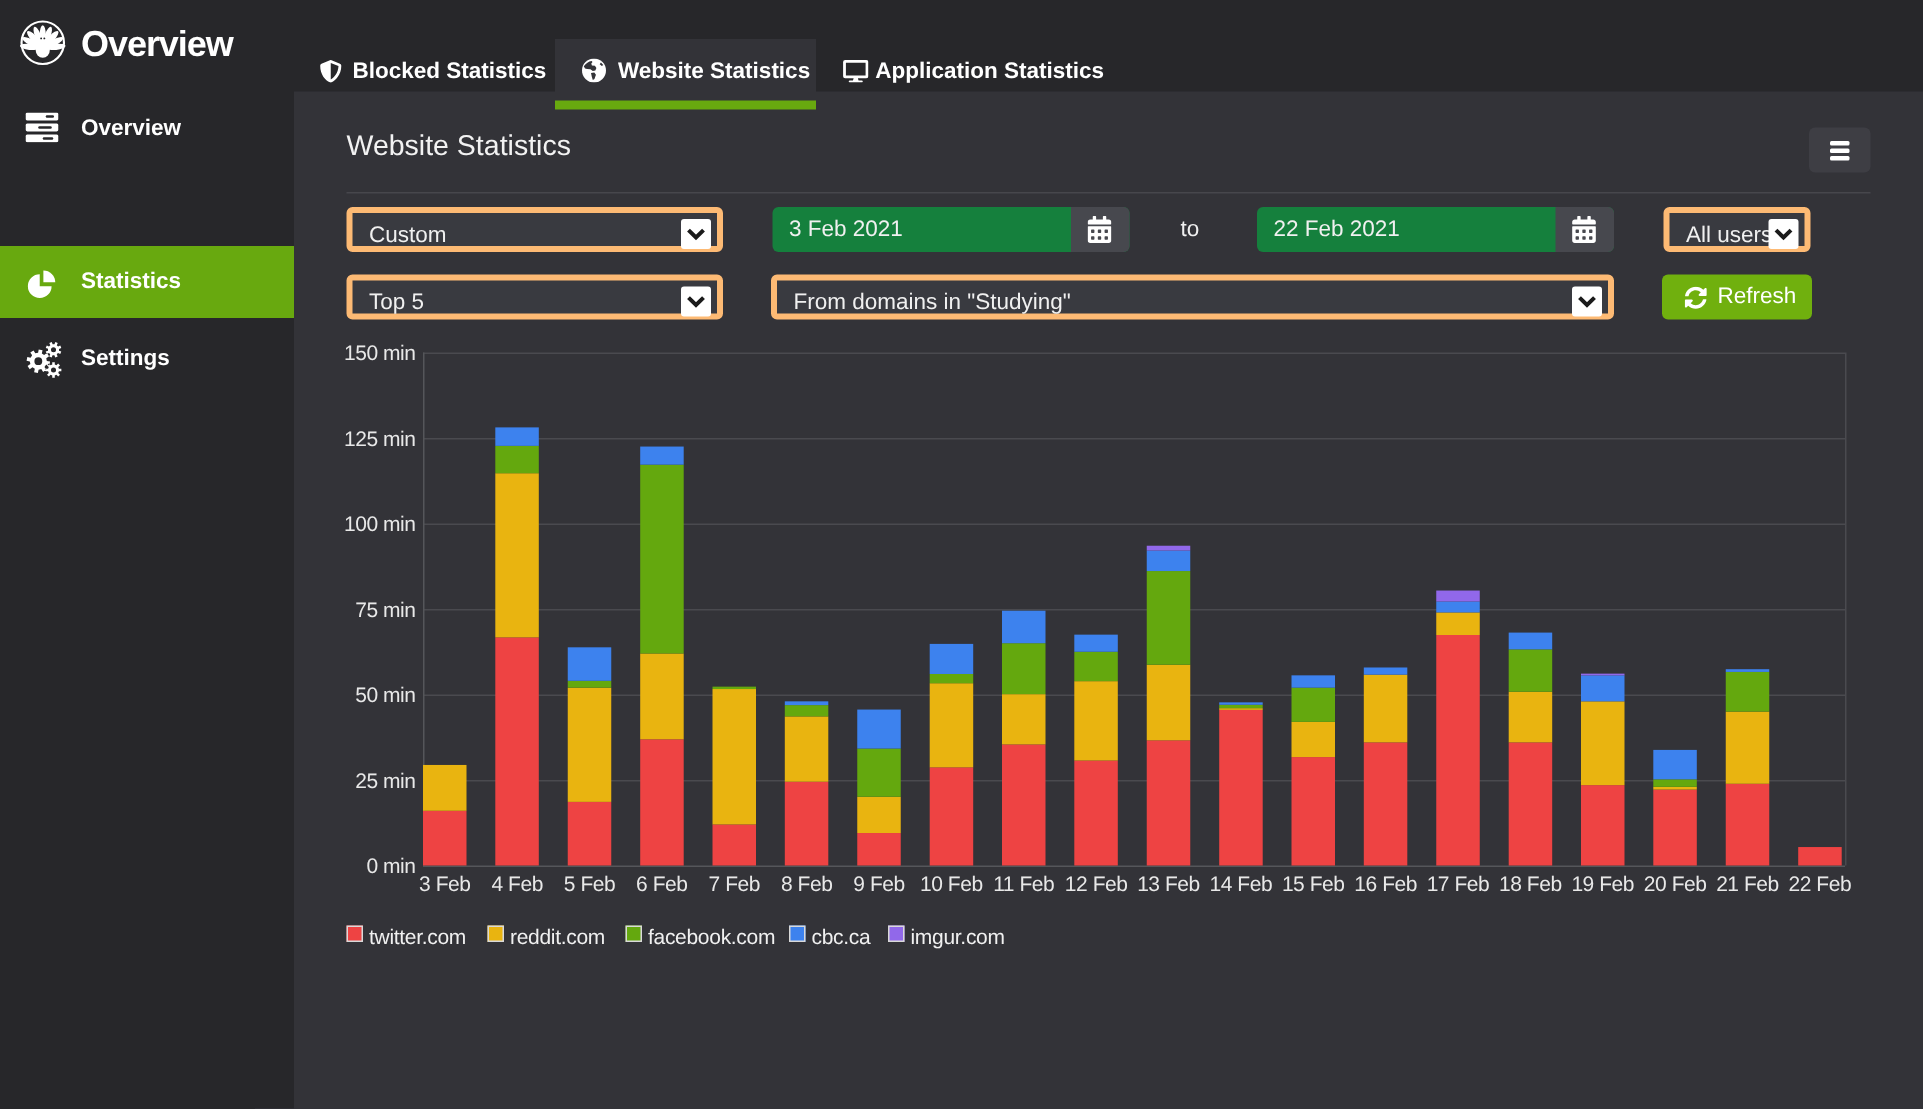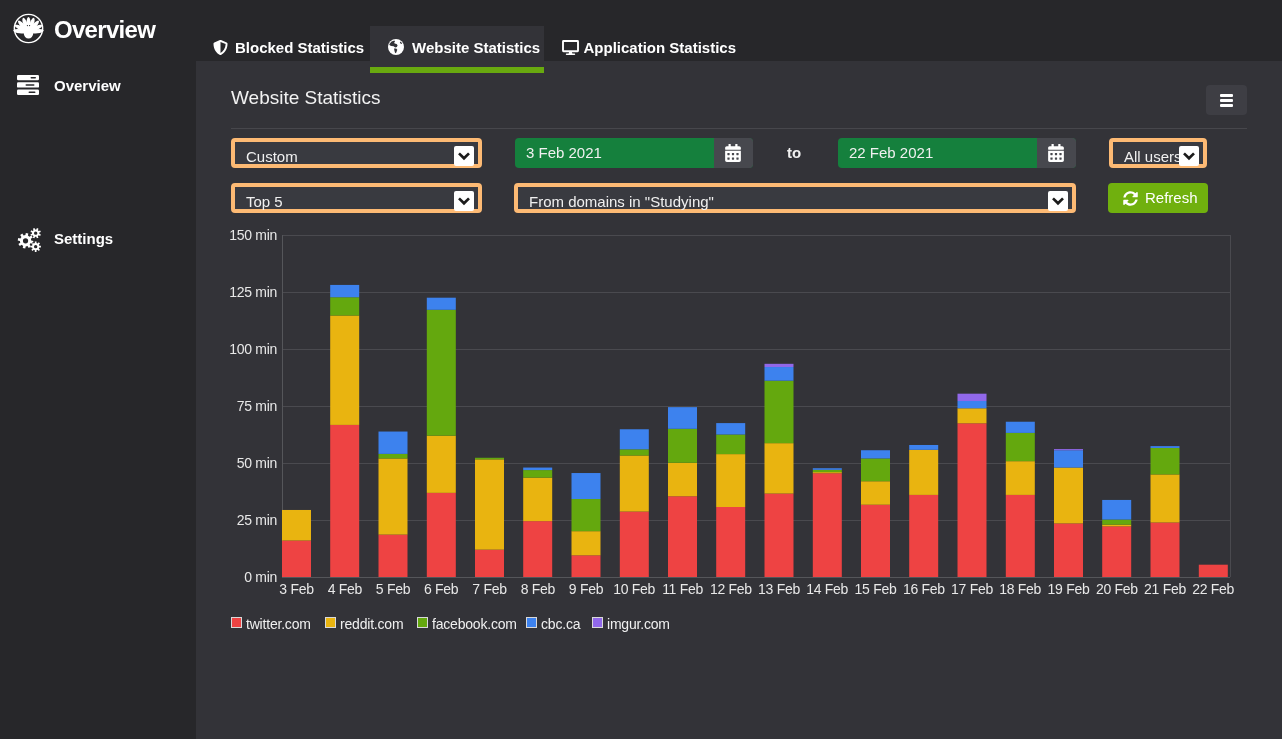--- a/index.html
+++ b/index.html
@@ -18,21 +18,21 @@
 .hdr{position:absolute;left:231px;top:87px;font-size:19px;color:#f2f2f2}
 #hamb{position:absolute;left:1206px;top:85px;width:41px;height:30px;background:#3e3e44;border-radius:4px}
 #hamb div{position:absolute;left:14px;width:13px;height:2.6px;background:#fff;border-radius:1px}
 #sep{position:absolute;left:231px;top:128px;width:1016px;height:1px;background:#47474c}
 .sel{position:absolute;height:30px;background:#393a40;border:4px solid #fdba74;border-radius:4px;color:#f0f0f0;font-size:15px}
 .sel .stext{position:absolute;left:11px;top:6px;white-space:nowrap}
 .sel .chev{position:absolute;right:4px;top:4px;width:20px;height:20px;background:#fff;border-radius:2px}
 .datef{position:absolute;height:30px;background:#15803d;border-radius:4px;color:#f0f0f0;font-size:15px}
 .datef .dtext{position:absolute;left:11px;top:6px}
 .datef .dbtn{position:absolute;right:0;top:0;width:39px;height:30px;background:#47484e;border-radius:0 4px 4px 0}
-#toword{position:absolute;left:787px;top:144px;font-size:15px;font-weight:bold;color:#f0f0f0}
+#toword{position:absolute;left:787px;top:144px;font-size:15px;font-weight:normal;color:#f0f0f0}
 #refresh{position:absolute;left:1108px;top:183px;width:100px;height:30px;background:#70b00e;border-radius:4px;color:#fff;font-weight:normal;font-size:15px}
 #chart{position:absolute;left:231px;top:228px}
 #legend{position:absolute;left:0;top:0;font-size:14px;color:#f0f0f0;letter-spacing:-0.2px}
 .ltxt{position:absolute;top:616px}
 .lsq{position:absolute;top:616.5px;width:11px;height:11px;border:1.5px solid #d9d9d9}
 </style></head><body>
 <div id="topbar">
   <div class="tab" id="tab1">
       <svg class="ic" style="left:17px" width="15" height="17" viewBox="0 0 512 512">
         <path fill="#fff" fill-rule="evenodd" d="M466 84l-192-80a48 48 0 0 0-37 0L45 84A48 48 0 0 0 16 128c0 199 115 336 222 380 12 5 25 5 37 0C360 464 496 340 496 128a48 48 0 0 0-30-44zM256 446V66l176 73c-6 146-83 252-176 307z"></path>
@@ -76,20 +76,27 @@
   <div class="mitem" style="top:62px">
       <svg class="mic" width="22" height="20" viewBox="0 0 22 20">
         <rect x="0" y="0" width="22" height="5.3" rx="1.2" fill="#fff"></rect>
         <rect x="0" y="7.3" width="22" height="5.3" rx="1.2" fill="#fff"></rect>
         <rect x="0" y="14.6" width="22" height="5.3" rx="1.2" fill="#fff"></rect>
         <rect x="13.5" y="1.9" width="5.5" height="1.6" rx="0.8" fill="#27272a"></rect>
         <rect x="8.5" y="9.2" width="9" height="1.6" rx="0.8" fill="#27272a"></rect>
         <rect x="11.5" y="16.5" width="7" height="1.6" rx="0.8" fill="#27272a"></rect>
       </svg>
       <span class="mtext">Overview</span>
+    </div>
+  <div class="mitem" id="m-stats" style="top:164px">
+      <svg class="mic" width="23" height="23" viewBox="0 0 32 32">
+        <path fill="#fff" d="M13.2 8.2 A11 11 0 1 0 24.2 19.2 L13.2 19.2 Z"></path>
+        <path fill="#fff" d="M16.6 15.6 L16.6 4.6 A11 11 0 0 1 27.6 15.6 Z"></path>
+      </svg>
+      <span class="mtext">Statistics</span>
     </div>
   <div class="mitem" style="top:215px">
       <svg class="mic" style="left:15px;top:11px" width="27" height="27" viewBox="0 0 32 32">
         <path fill="#fff" fill-rule="evenodd" d="M19.20 17.31 L21.79 17.83 L21.19 20.82 L18.60 20.28 L17.37 22.10 L18.84 24.30 L16.30 25.99 L14.85 23.78 L12.69 24.20 L12.17 26.79 L9.18 26.19 L9.72 23.60 L7.90 22.37 L5.70 23.84 L4.01 21.30 L6.22 19.85 L5.80 17.69 L3.21 17.17 L3.81 14.18 L6.40 14.72 L7.63 12.90 L6.16 10.70 L8.70 9.01 L10.15 11.22 L12.31 10.80 L12.83 8.21 L15.82 8.81 L15.28 11.40 L17.10 12.63 L19.30 11.16 L20.99 13.70 L18.78 15.15 Z M15.60 17.50 A3.1 3.1 0 1 0 9.40 17.50 A3.1 3.1 0 1 0 15.60 17.50 Z M28.83 9.25 L30.63 9.97 L29.82 11.87 L28.06 11.08 L27.03 12.10 L27.79 13.87 L25.88 14.65 L25.19 12.85 L23.75 12.83 L23.03 14.63 L21.13 13.82 L21.92 12.06 L20.90 11.03 L19.13 11.79 L18.35 9.88 L20.15 9.19 L20.17 7.75 L18.37 7.03 L19.18 5.13 L20.94 5.92 L21.97 4.90 L21.21 3.13 L23.12 2.35 L23.81 4.15 L25.25 4.17 L25.97 2.37 L27.87 3.18 L27.08 4.94 L28.10 5.97 L29.87 5.21 L30.65 7.12 L28.85 7.81 Z M26.50 8.50 A2.0 2.0 0 1 0 22.50 8.50 A2.0 2.0 0 1 0 26.50 8.50 Z M28.79 23.51 L30.71 23.47 L30.71 25.53 L28.79 25.49 L28.23 26.83 L29.63 28.16 L28.16 29.63 L26.83 28.23 L25.49 28.79 L25.53 30.71 L23.47 30.71 L23.51 28.79 L22.17 28.23 L20.84 29.63 L19.37 28.16 L20.77 26.83 L20.21 25.49 L18.29 25.53 L18.29 23.47 L20.21 23.51 L20.77 22.17 L19.37 20.84 L20.84 19.37 L22.17 20.77 L23.51 20.21 L23.47 18.29 L25.53 18.29 L25.49 20.21 L26.83 20.77 L28.16 19.37 L29.63 20.84 L28.23 22.17 Z M26.50 24.50 A2.0 2.0 0 1 0 22.50 24.50 A2.0 2.0 0 1 0 26.50 24.50 Z"></path>
       </svg>
       <span class="mtext">Settings</span>
     </div>
 </div>
 <div class="hdr">Website Statistics</div>
 <div id="hamb">

